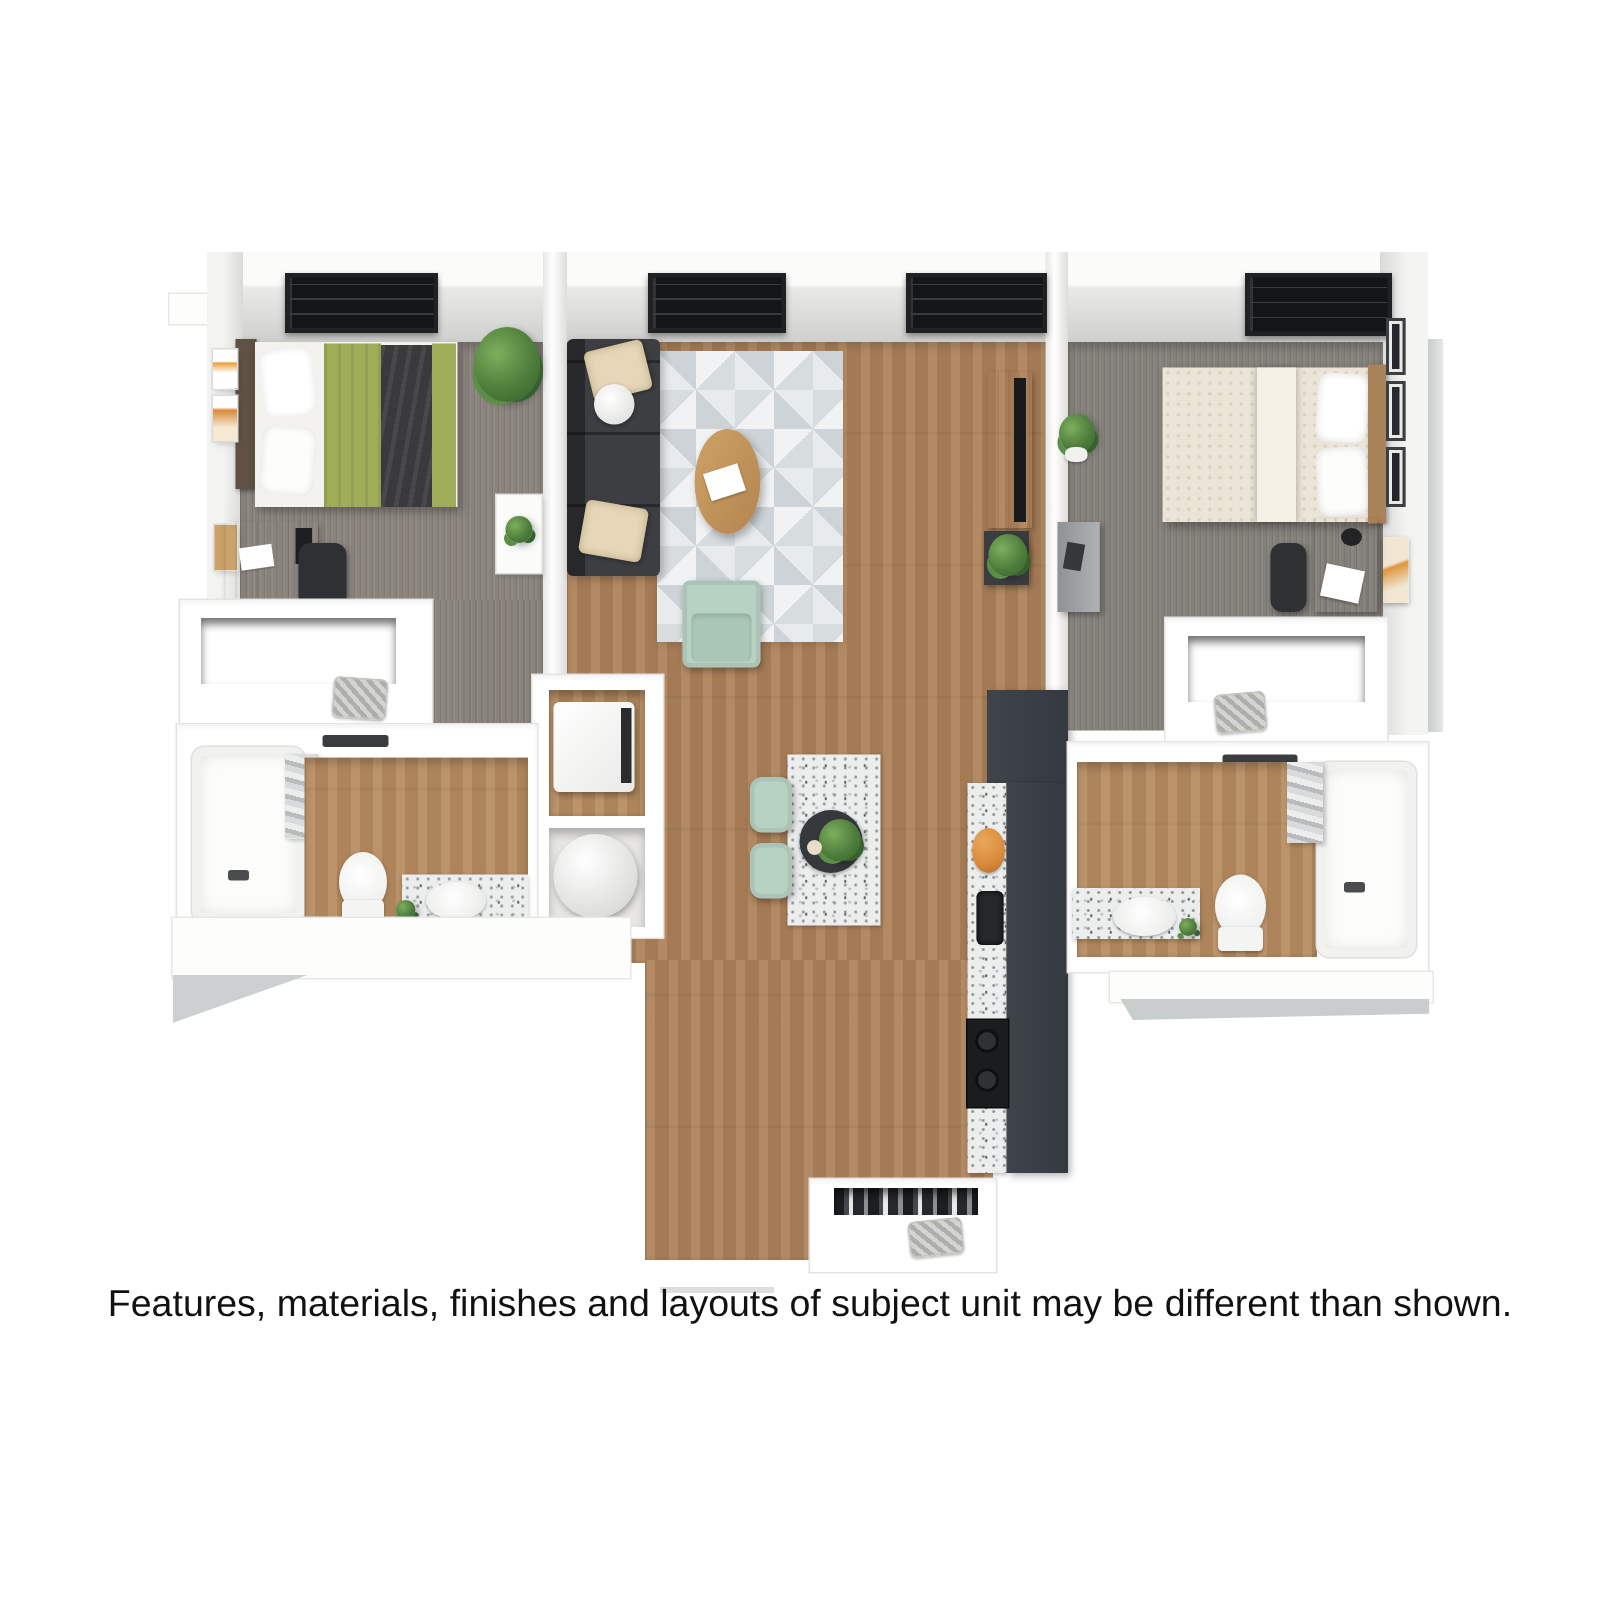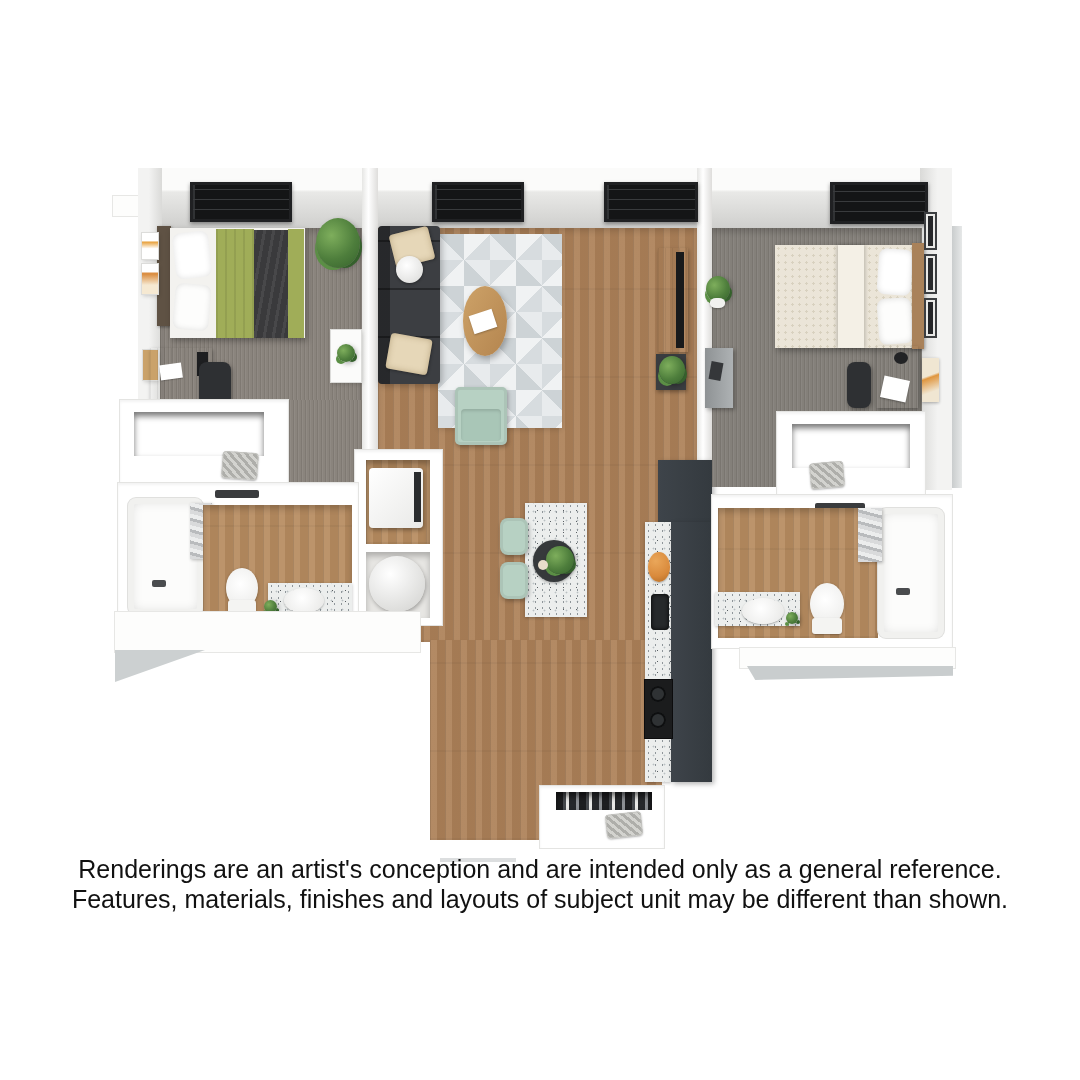--- a/index.html
+++ b/index.html
@@ -251,16 +251,15 @@
       <div class="abs toilet-bowl" style="left:810px;top:583px;width:34px;height:42px;"></div>
       <div class="abs toilet-tank" style="left:812px;top:618px;width:30px;height:16px;"></div>
     </div>
 
     <div class="abs slab" style="left:740px;top:648px;width:215px;height:20px;"></div>
     <div class="abs bevel-r" style="left:747px;top:666px;width:206px;height:14px;"></div>
 
   </div>
 
   <div class="abs disclaimer">
-    <p>Renderings are an artist's conception and are intended only as a general reference.</p>
     <p>Features, materials, finishes and layouts of subject unit may be different than shown.</p>
   </div>
 </div>
 
 </body></html>

